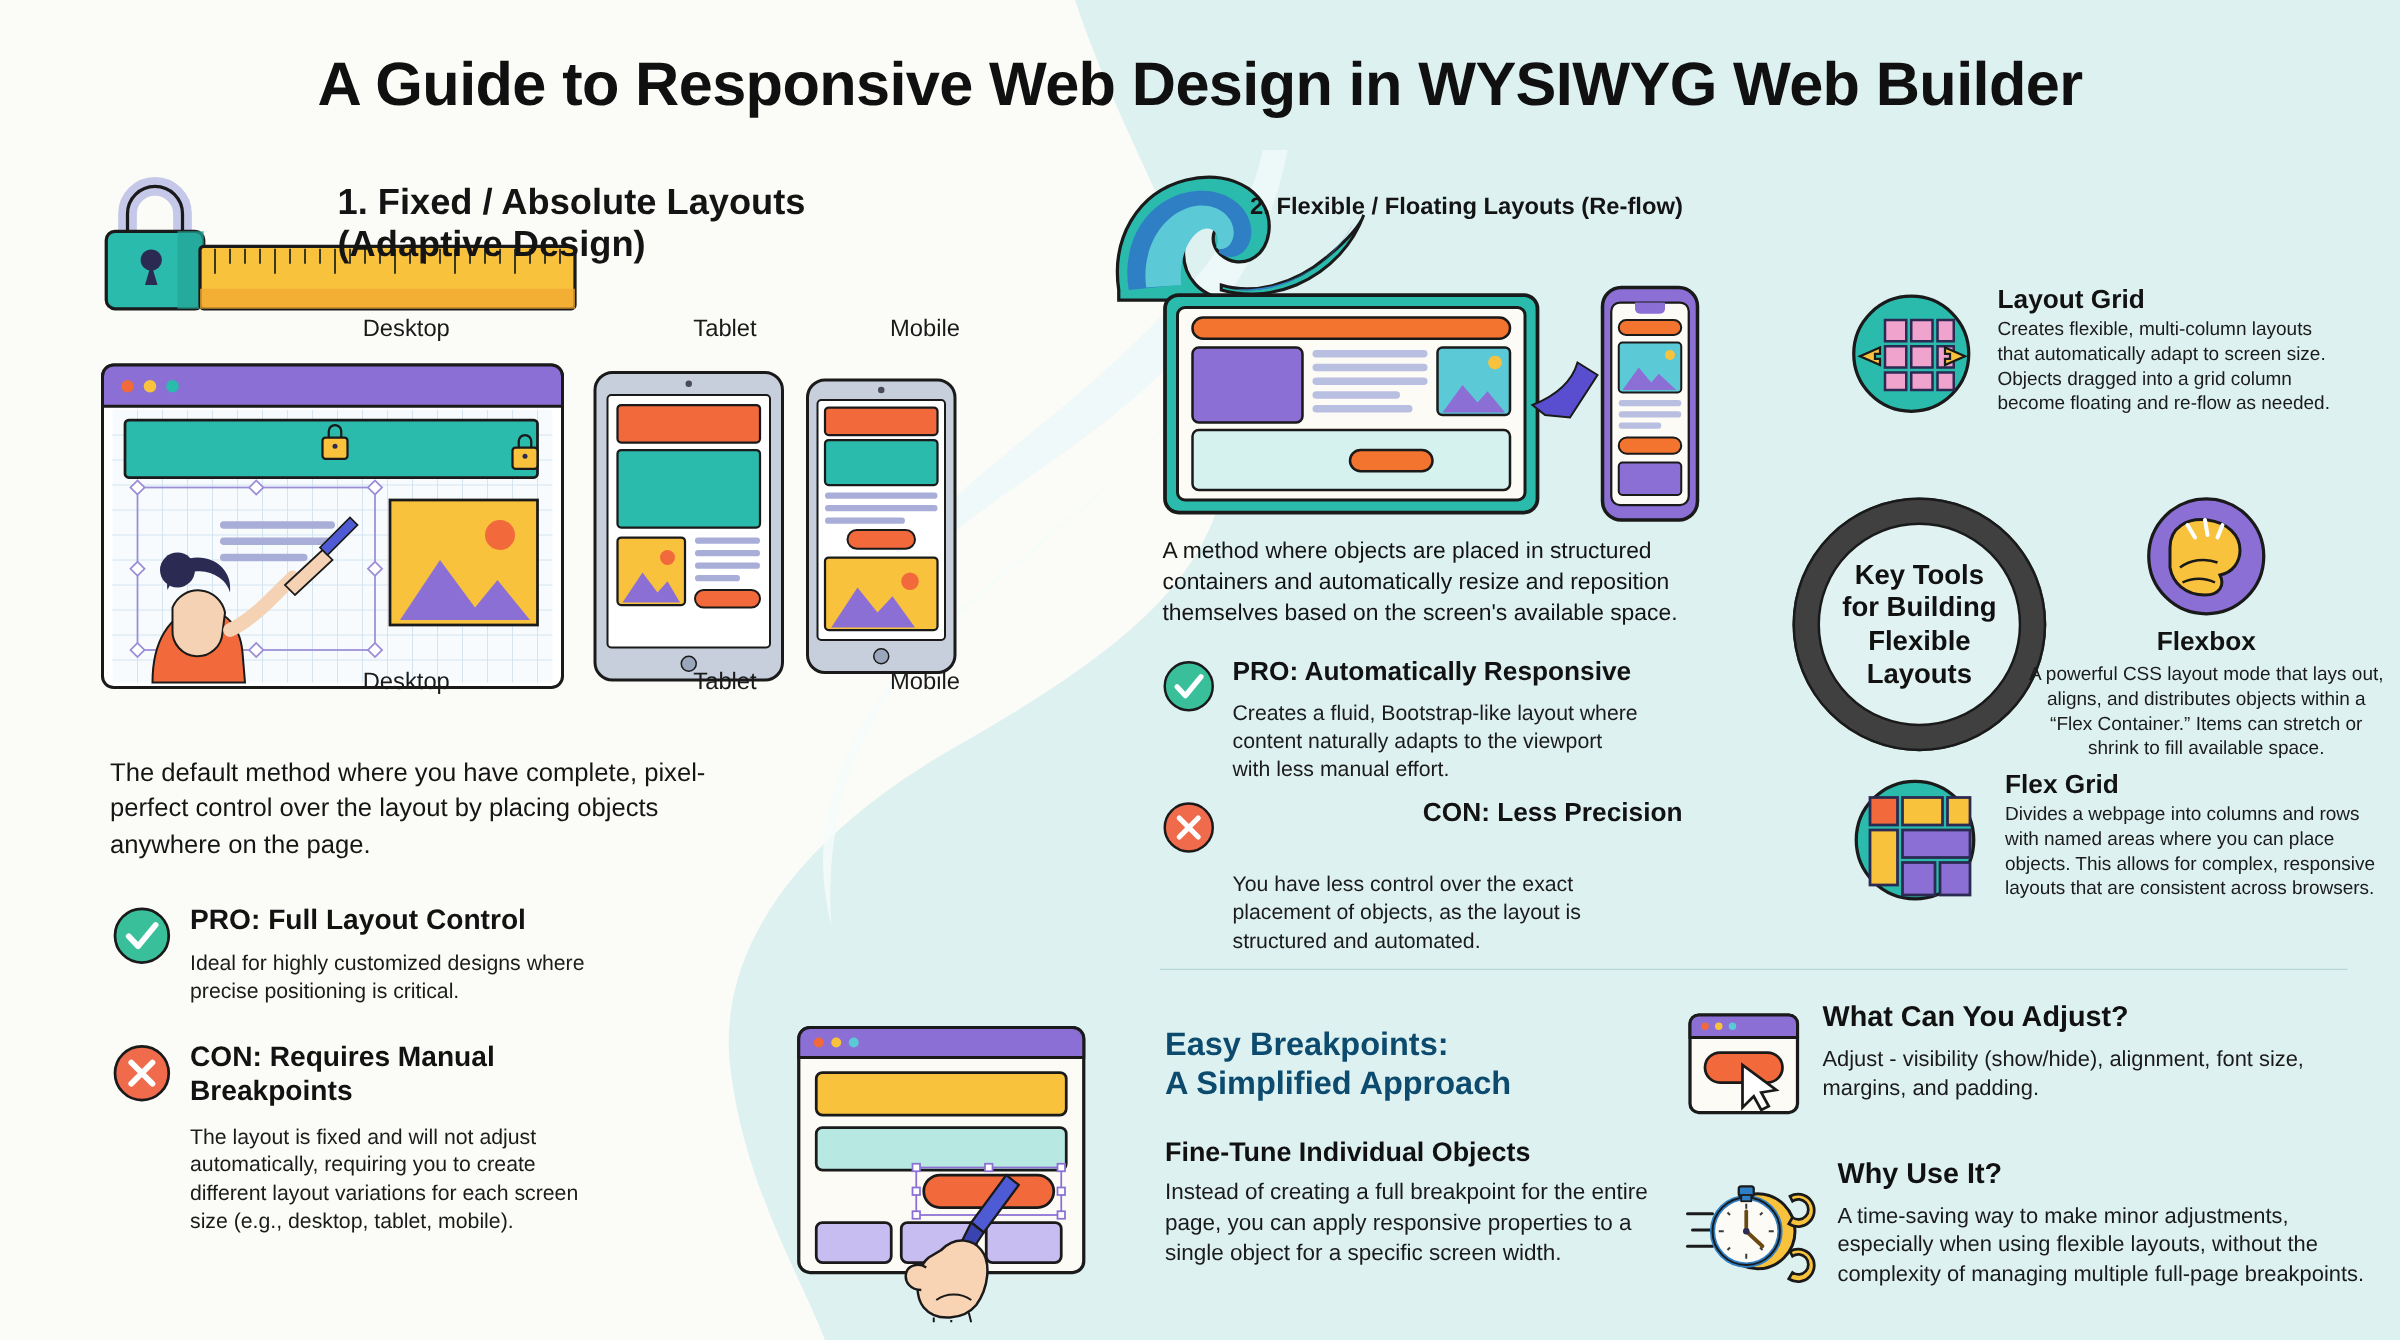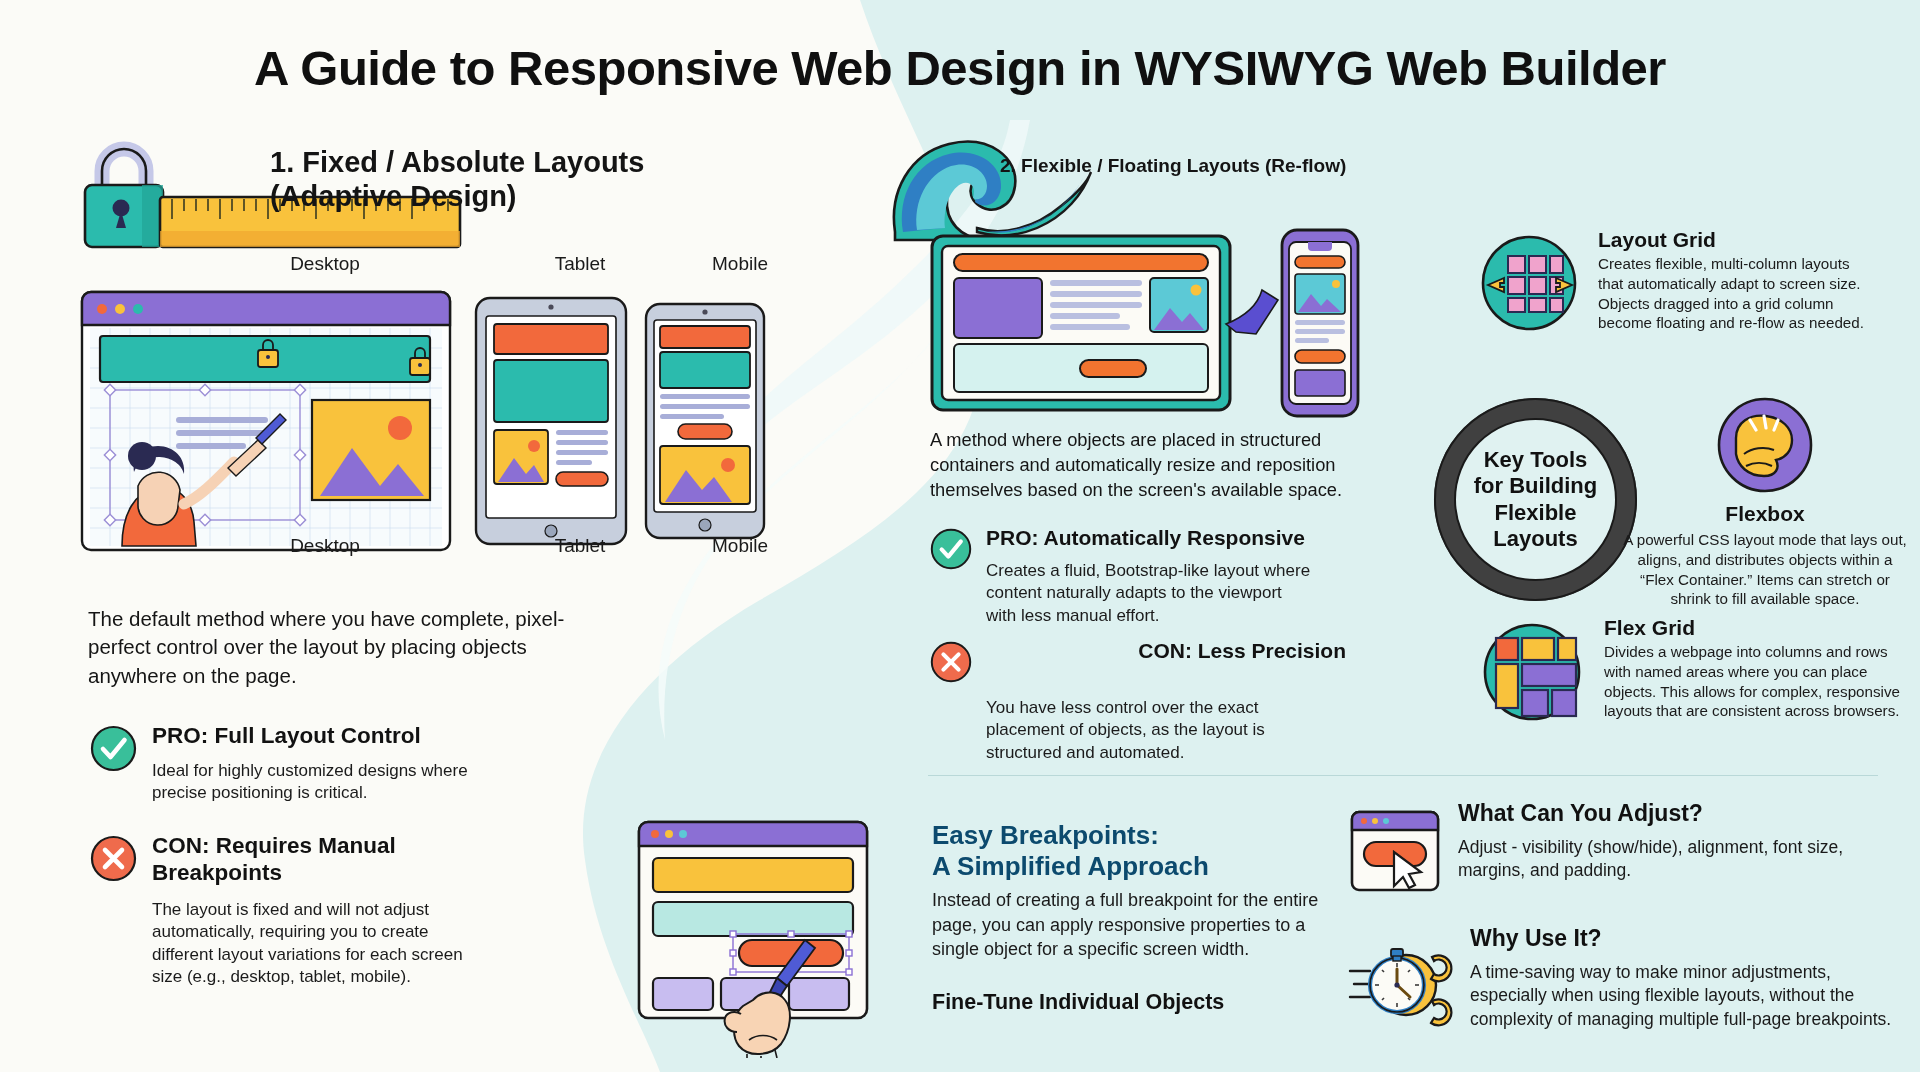--- a/index.html
+++ b/index.html
@@ -485,22 +485,22 @@
       <path d="M114 222 C122 216 134 216 142 222" fill="none" stroke="#1a1a1a" stroke-width="1.6"></path>
       <path d="M112 236 L112 240 M126 238 L126 240 M140 232 L142 240" stroke="#1a1a1a" stroke-width="1.6"></path>
     </g>
   </svg>
 
   <div id="bptext">
     <div id="bptitle">
       <div>Easy Breakpoints:</div>
       <div>A Simplified Approach</div>
     </div>
+    <div id="bpsub">Fine-Tune Individual Objects</div>
     <div id="bpdesc">Instead of creating a full breakpoint for the entire page, you can apply responsive properties to a single object for a specific screen width.</div>
-    <div id="bpsub">Fine-Tune Individual Objects</div>
   </div>
 
   <div class="botblock" style="left:1348px; top:800px; width:560px;">
     <svg style="position:absolute; left:0; top:4px;" width="94" height="94" viewBox="0 0 94 94">
       <rect x="4" y="8" width="86" height="78" rx="7" fill="#fcfbf6" stroke="#1a1a1a" stroke-width="2.6"></rect>
       <path d="M4 15 a7 7 0 0 1 7 -7 H83 a7 7 0 0 1 7 7 V26 H4 Z" fill="#8b6fd4" stroke="#1a1a1a" stroke-width="2.4"></path>
       <circle cx="16" cy="17" r="3" fill="#f2693c"></circle>
         <circle cx="27" cy="17" r="3" fill="#f9c23c"></circle>
         <circle cx="38" cy="17" r="3" fill="#5cc9d6"></circle>
       <rect x="16" y="38" width="62" height="24" rx="12" fill="#f2693c" stroke="#1a1a1a" stroke-width="2.2"></rect>

